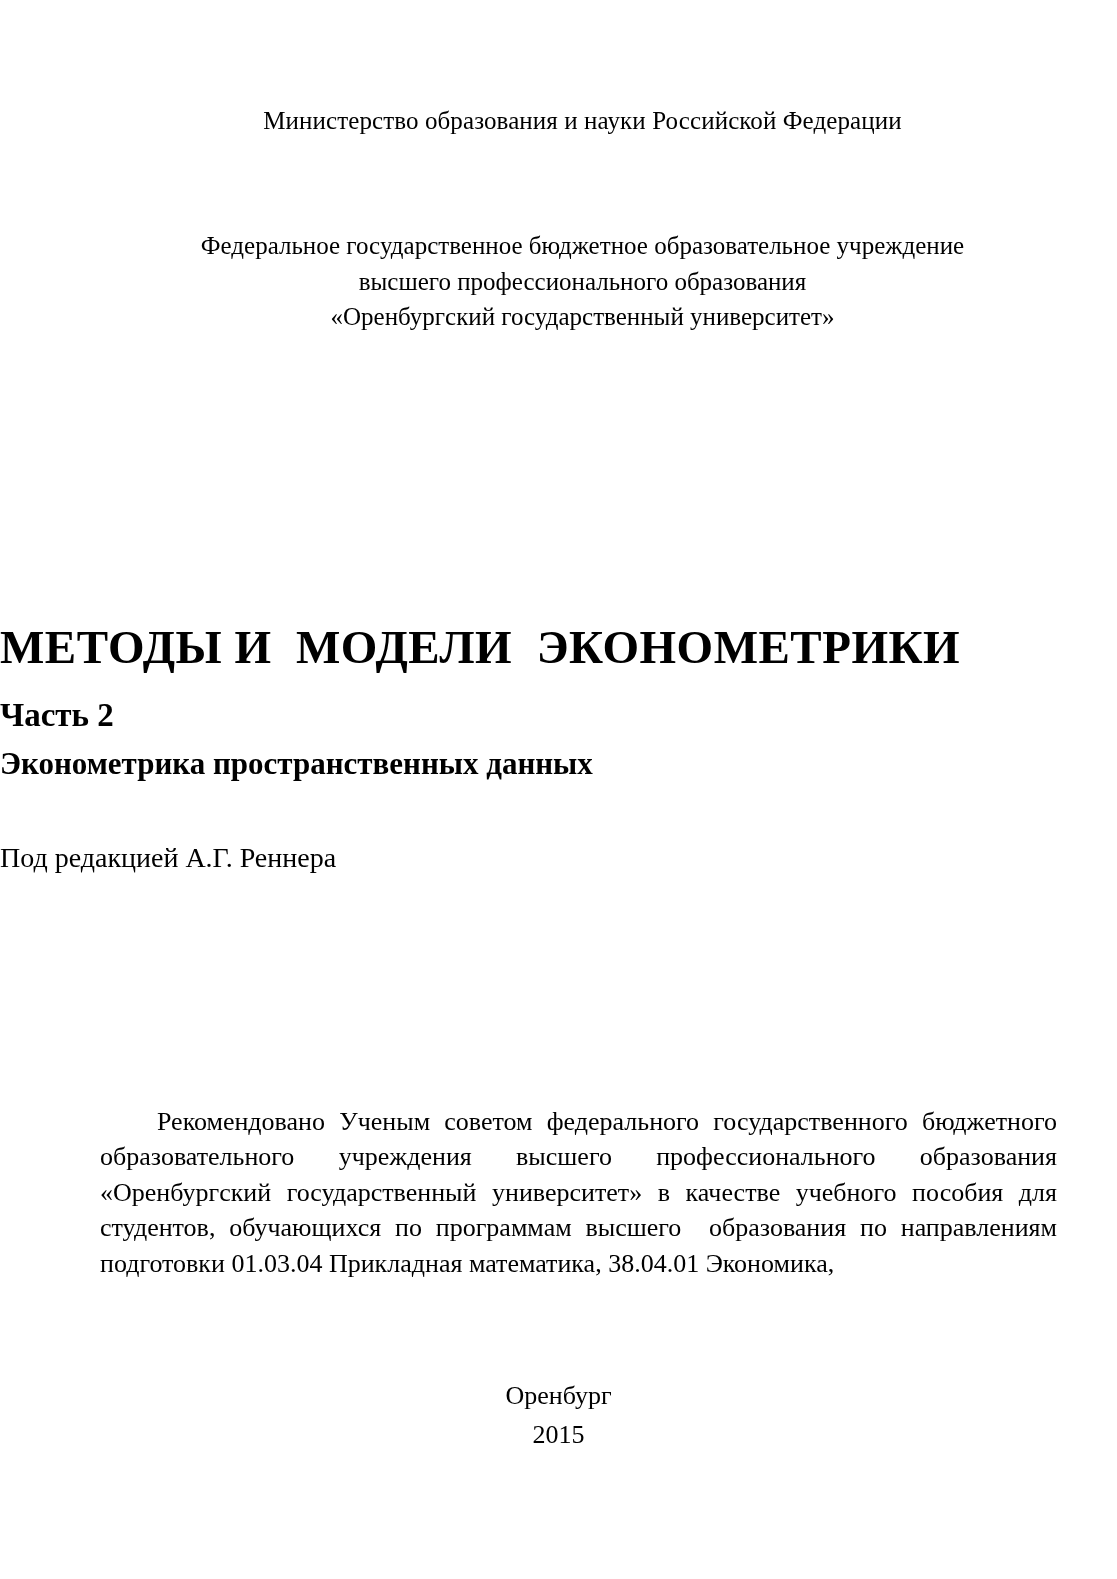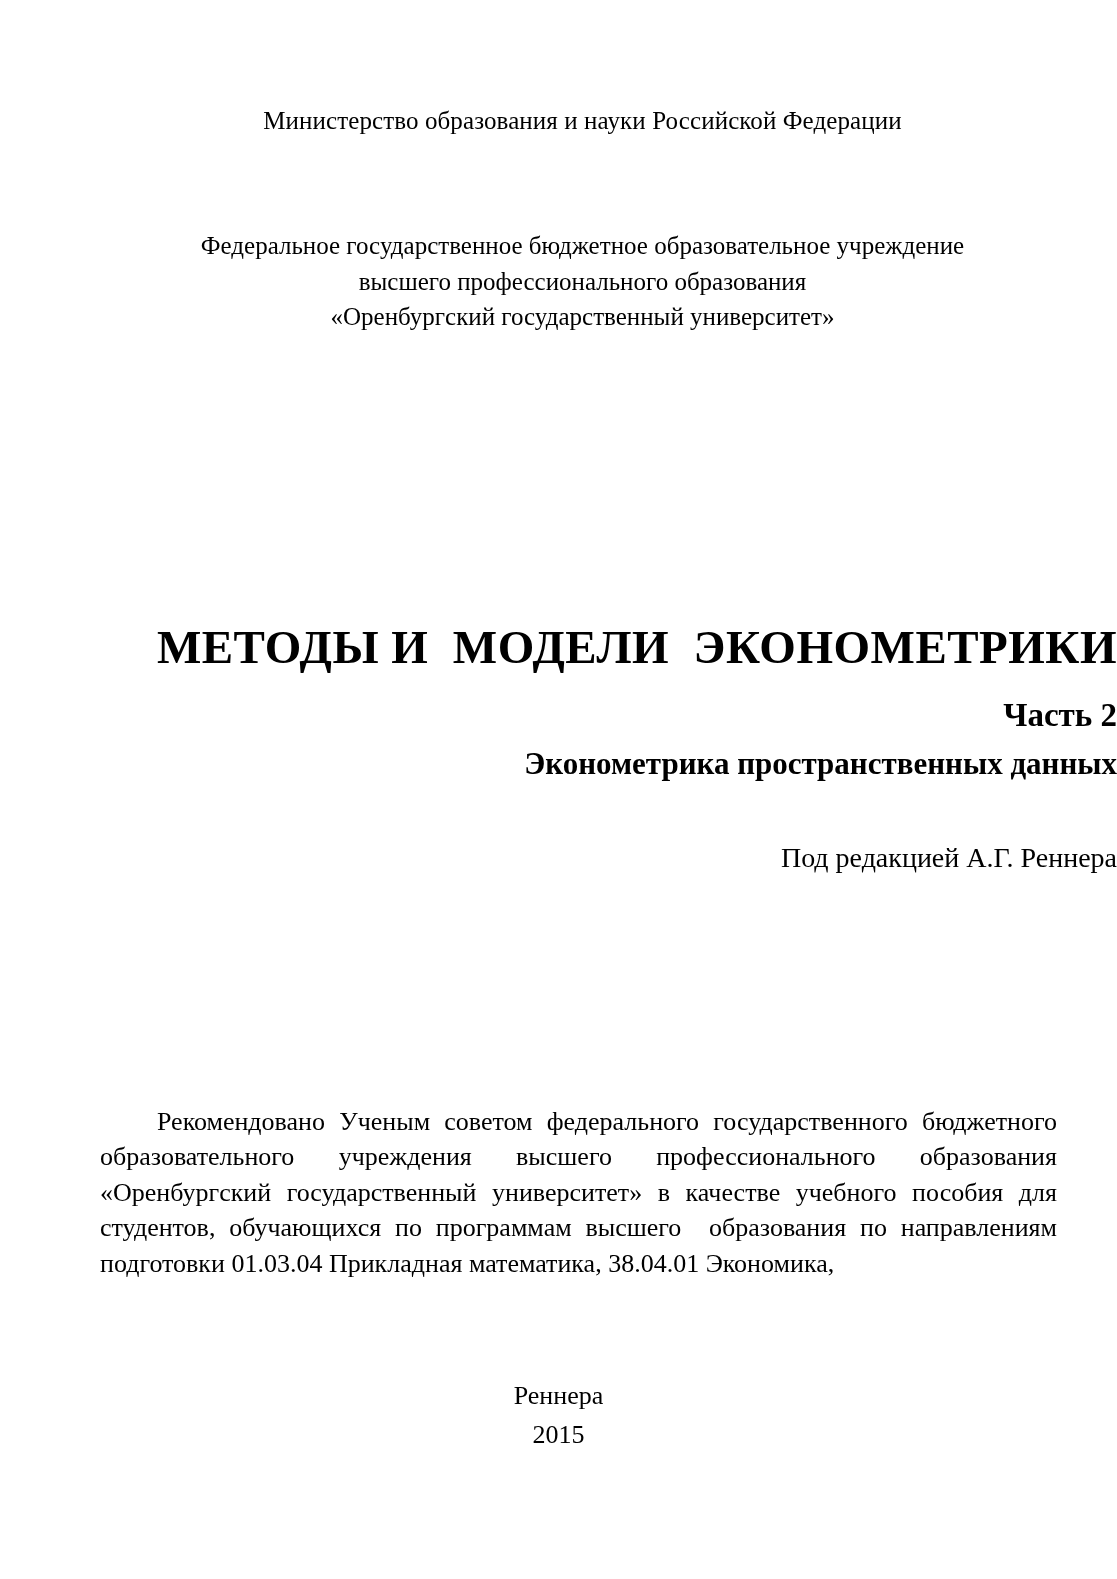--- a/index.html
+++ b/index.html
@@ -49,21 +49,21 @@
   .institution .line {
     display: block;
   }
 
   
   .title-block {
     position: absolute;
     top: 622px;
     left: 0;
     width: 1117px;
-    text-align: right;
+    text-align: left;
   }
   .main-title {
     display: block;
     font-weight: bold;
     font-size: 47px;
     line-height: 1.08;
     letter-spacing: 0.5px;
     white-space: pre;
   }
   .part-label {
@@ -133,17 +133,17 @@
     <span class="part-label">Часть 2</span>
     <span class="subtitle">Эконометрика пространственных данных</span>
     <span class="editor-line">Под редакцией А.Г. Реннера</span>
   </div>
 
   <div class="recommendation">
     <span>Рекомендовано Ученым советом федерального государственного бюджетного образовательного учреждения высшего профессионального образования «Оренбургский государственный университет» в качестве учебного пособия для студентов, обучающихся по программам высшего  образования по направлениям подготовки 01.03.04 Прикладная математика, 38.04.01 Экономика,</span>
   </div>
 
   <div class="footer">
-    <span class="line">Реннера</span>
+    <span class="line">Оренбург</span>
     <span class="line">2015</span>
   </div>
 
 </div>
 
 </body></html>

